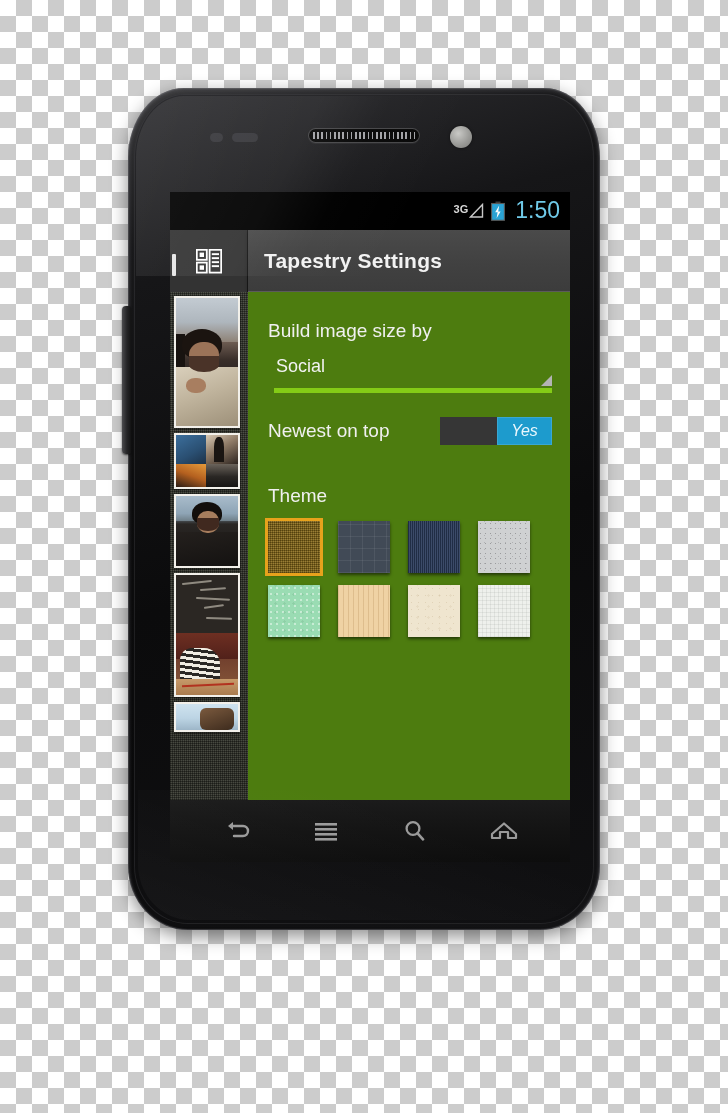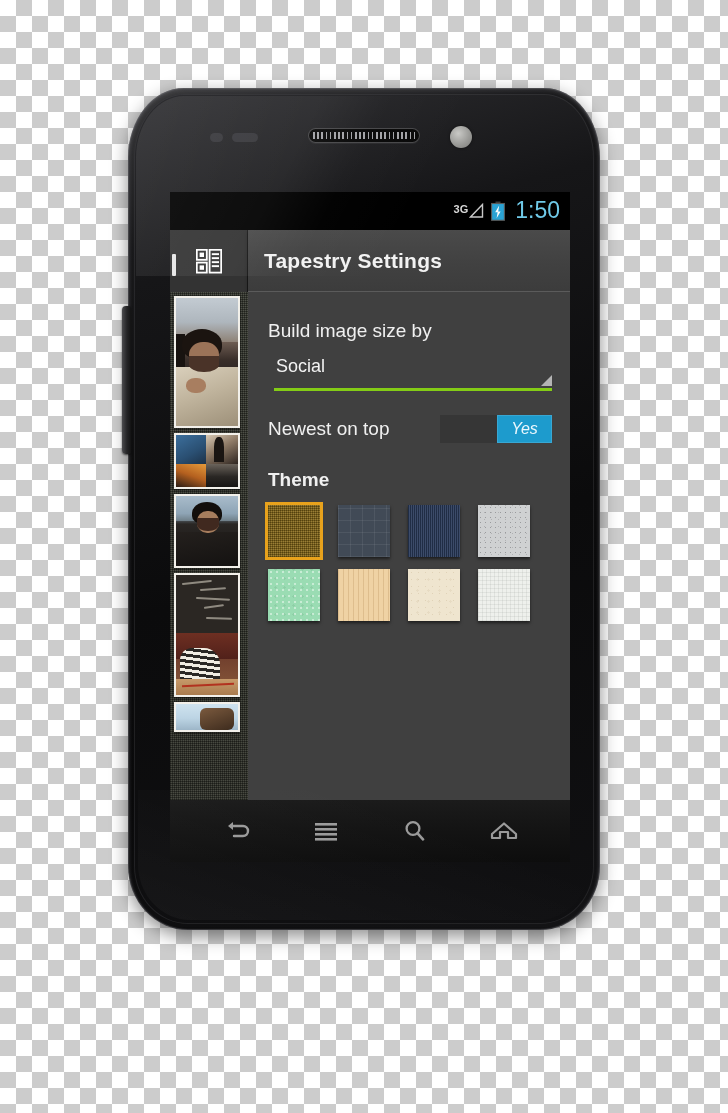--- a/index.html
+++ b/index.html
@@ -296,35 +296,35 @@
   }
   .action-title {
     color: #f2f2f2;
     font-size: 21px;
     font-weight: bold;
     letter-spacing: 0.2px;
   }
   .panel-body {
     position: relative;
     flex: 1 1 auto;
-    background: #404040;
+    background: #4d7c0f;
     padding: 28px 18px 0 20px;
     box-sizing: border-box;
   }
   .field-label {
     color: #f0f0f0;
     font-size: 19px;
     font-weight: normal;
     margin-bottom: 14px;
   }
   .spinner {
     position: relative;
     margin: 0 0 0 6px;
     padding: 0 0 6px 2px;
-    border-bottom: 3px solid #84cc16;
+    border-bottom: 5px solid #84cc16;
     height: 26px;
   }
   .spinner-value {
     color: #f2f2f2;
     font-size: 18px;
   }
   .spinner-arrow {
     position: absolute;
     right: 0;
     bottom: 2px;
@@ -359,23 +359,22 @@
     font-size: 16px;
     display: flex;
     align-items: center;
     justify-content: center;
     box-shadow: inset 0 0 0 1px rgba(255,255,255,0.12);
     font-style: italic;
   }
   .section-label {
     color: #f0f0f0;
     font-size: 19px;
-    margin-top: 26px;
+    margin-top: 40px;
     margin-bottom: 14px;
-    font-weight: bold;
   }
   .theme-grid {
     display: grid;
     grid-template-columns: repeat(4, 52px);
     gap: 12px 18px;
   }
   .swatch {
     position: relative;
     width: 52px;
     height: 52px;

